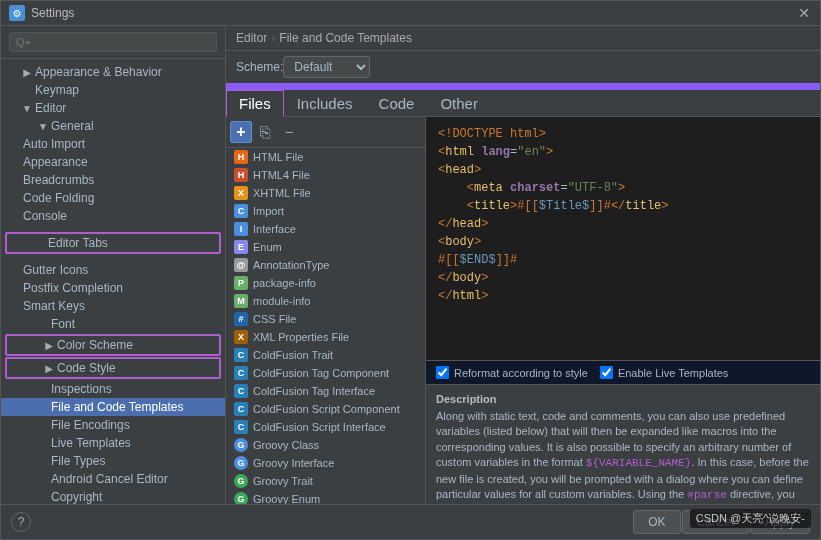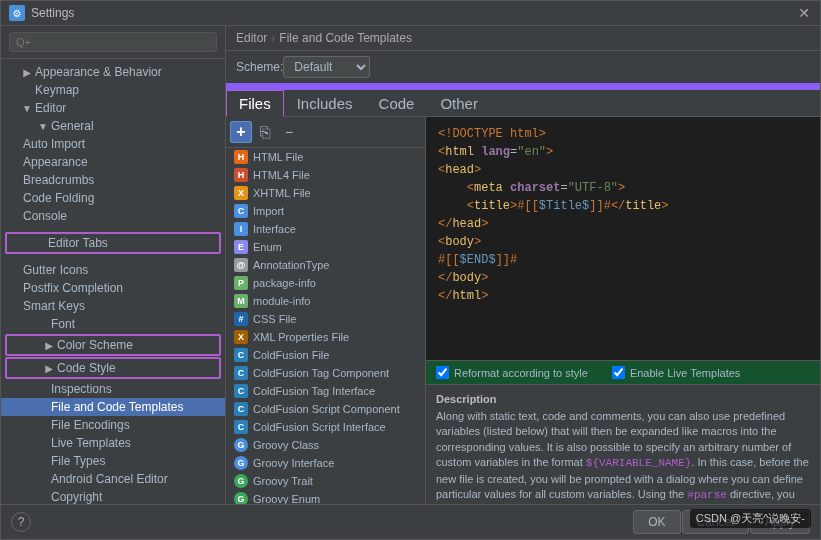--- a/index.html
+++ b/index.html
@@ -297,24 +297,24 @@
     .code-editor .attr { color: #9876aa; font-weight: bold; }
     .code-editor .val { color: #6a8759; }
     .code-editor .angle { color: #cc7832; }
     .code-editor .directive { color: #cc7832; }
     .code-editor .var { color: #6897bb; }
 
     .editor-options {
       padding: 5px 10px;
       border-top: 1px solid #555;
       display: flex;
-      gap: 24px;
-      align-items: center;
-      flex-shrink: 0;
-      background: #14532d;
+      gap: 12px;
+      align-items: center;
+      flex-shrink: 0;
+      background: #0f172a;
     }
 
     .editor-options label {
       display: flex; align-items: center; gap: 5px;
       font-size: 11px; color: #a9b7c6; cursor: pointer;
     }
 
     .description-panel {
       border-top: 1px solid #555;
       padding: 8px 10px;
@@ -588,21 +588,21 @@
               <div class="file-item">
                 <div class="file-icon icon-css">#</div>
                 <span>CSS File</span>
               </div>
               <div class="file-item">
                 <div class="file-icon icon-xml">X</div>
                 <span>XML Properties File</span>
               </div>
               <div class="file-item">
                 <div class="file-icon icon-coldfusion">C</div>
-                <span>ColdFusion File</span>
+                <span>ColdFusion Trait</span>
               </div>
               <div class="file-item">
                 <div class="file-icon icon-coldfusion">C</div>
                 <span>ColdFusion Tag Component</span>
               </div>
               <div class="file-item">
                 <div class="file-icon icon-coldfusion">C</div>
                 <span>ColdFusion Tag Interface</span>
               </div>
               <div class="file-item">

